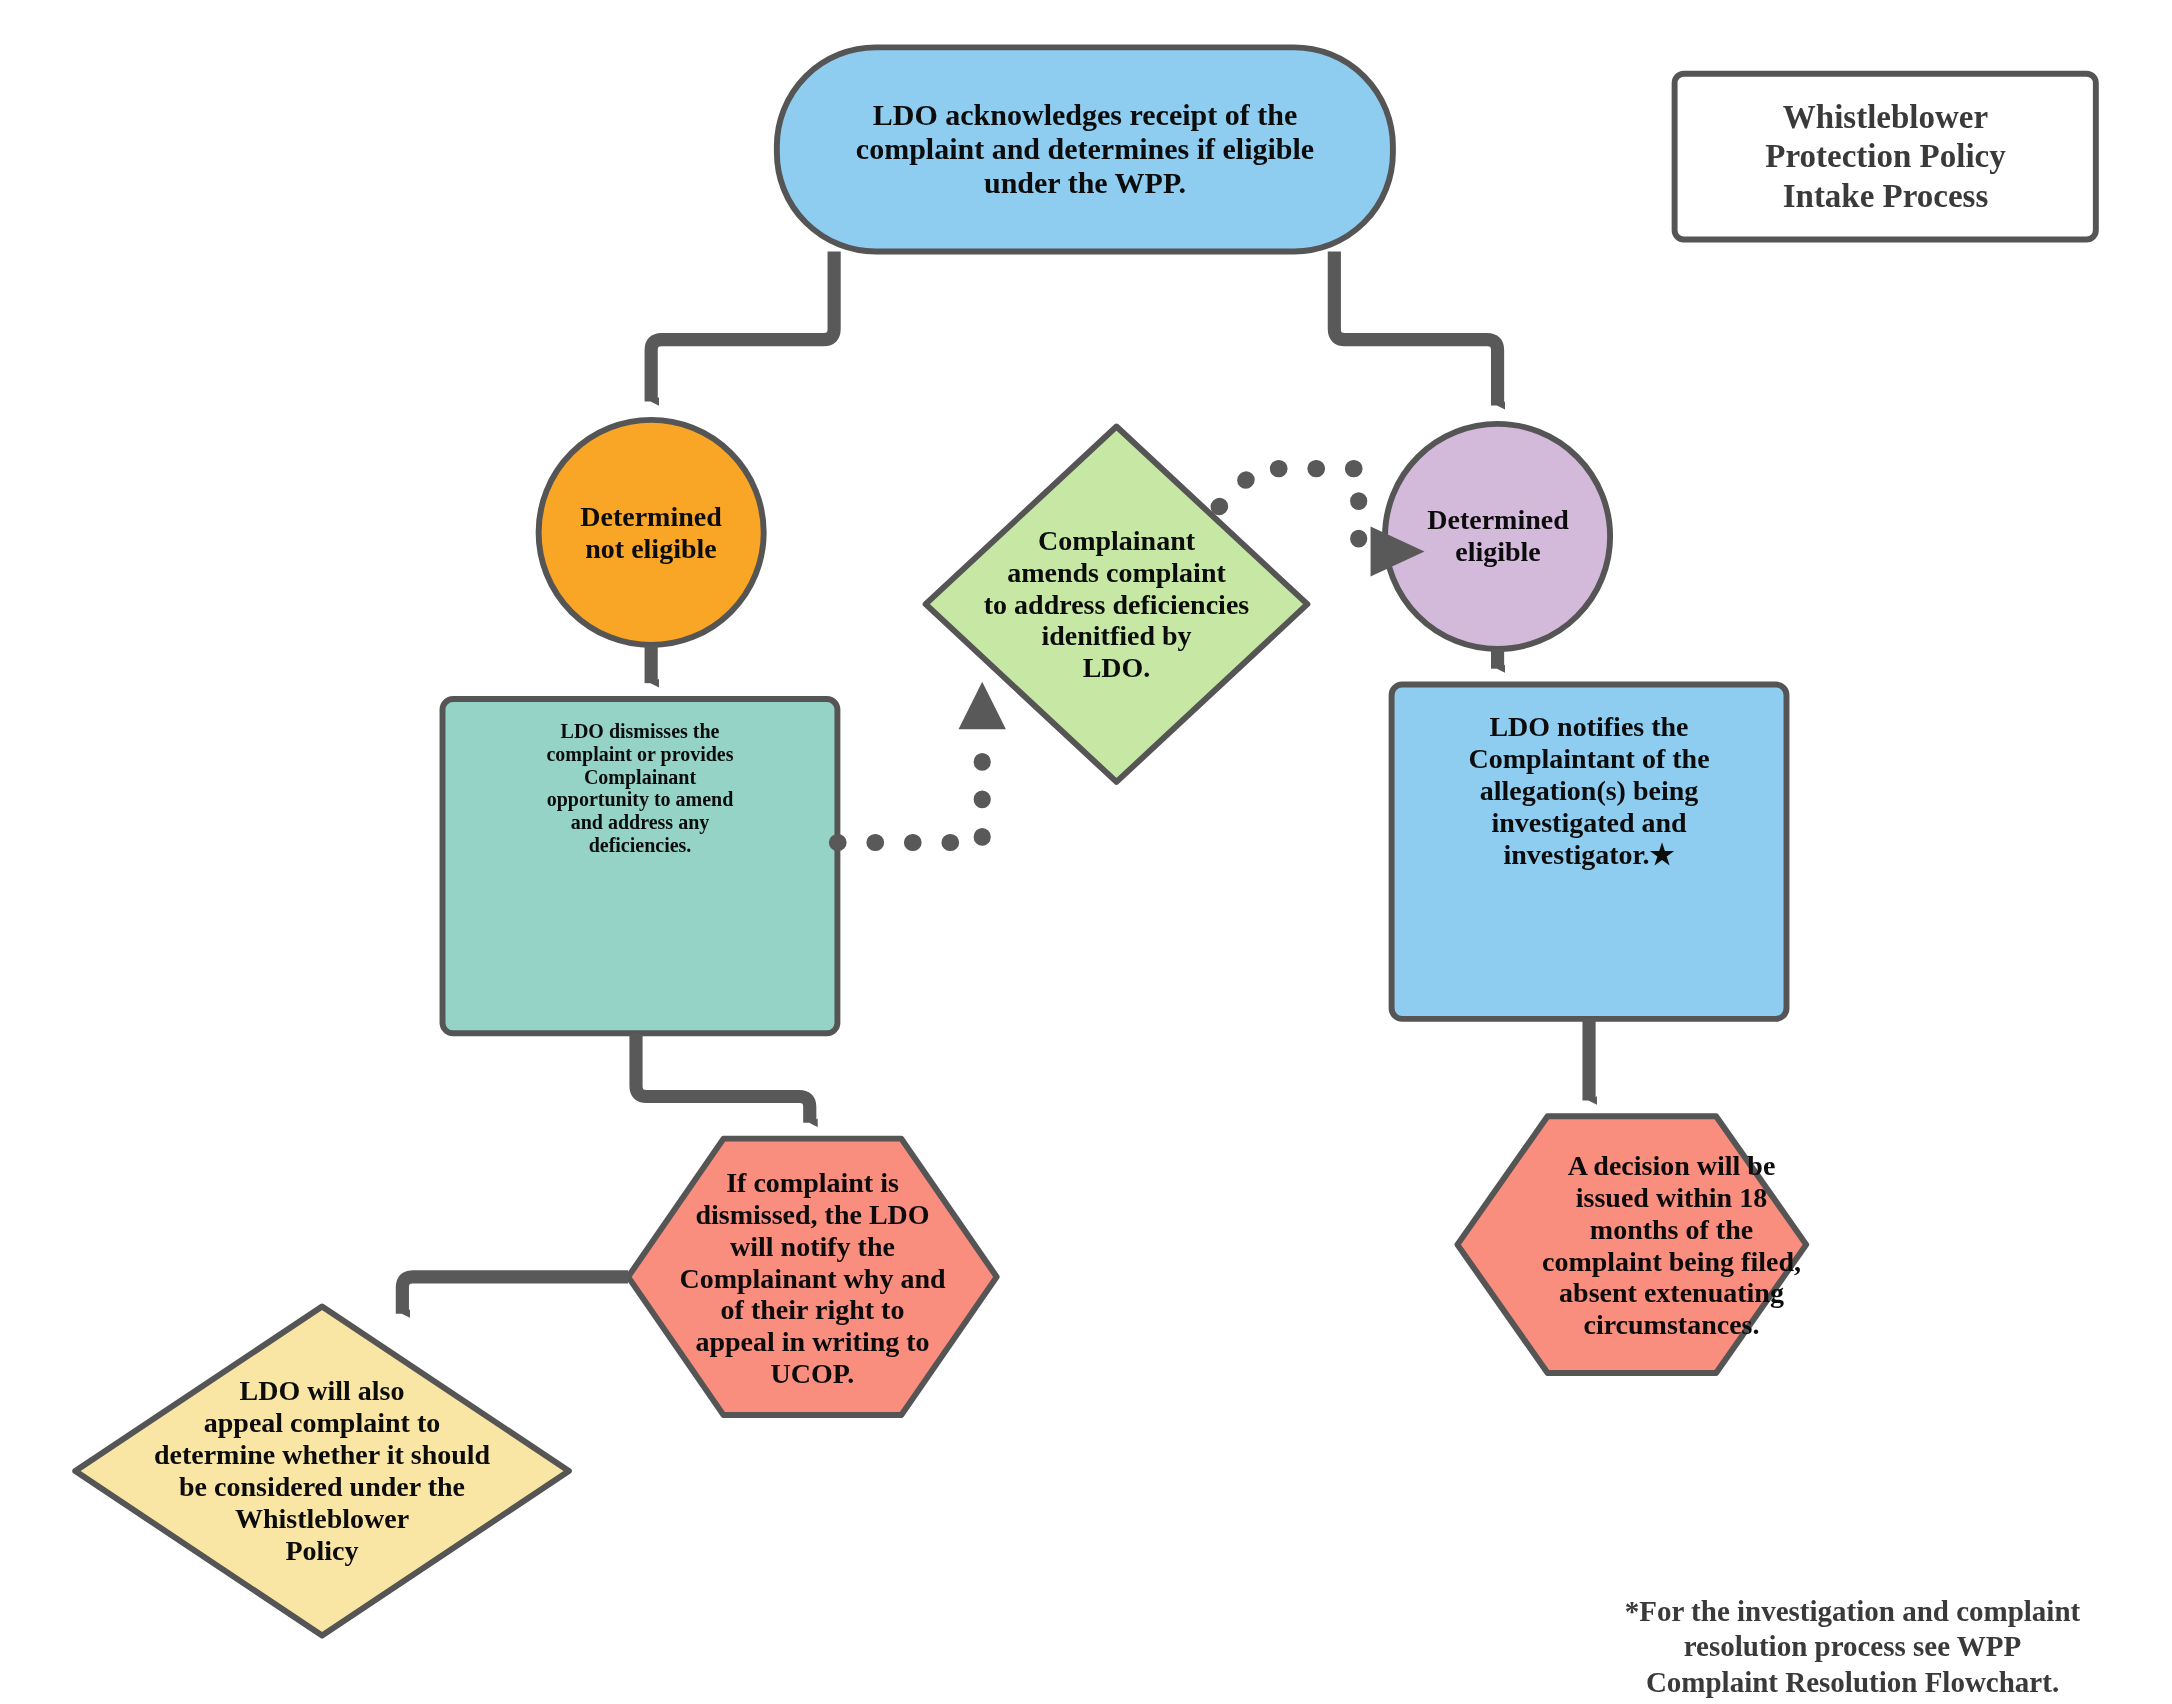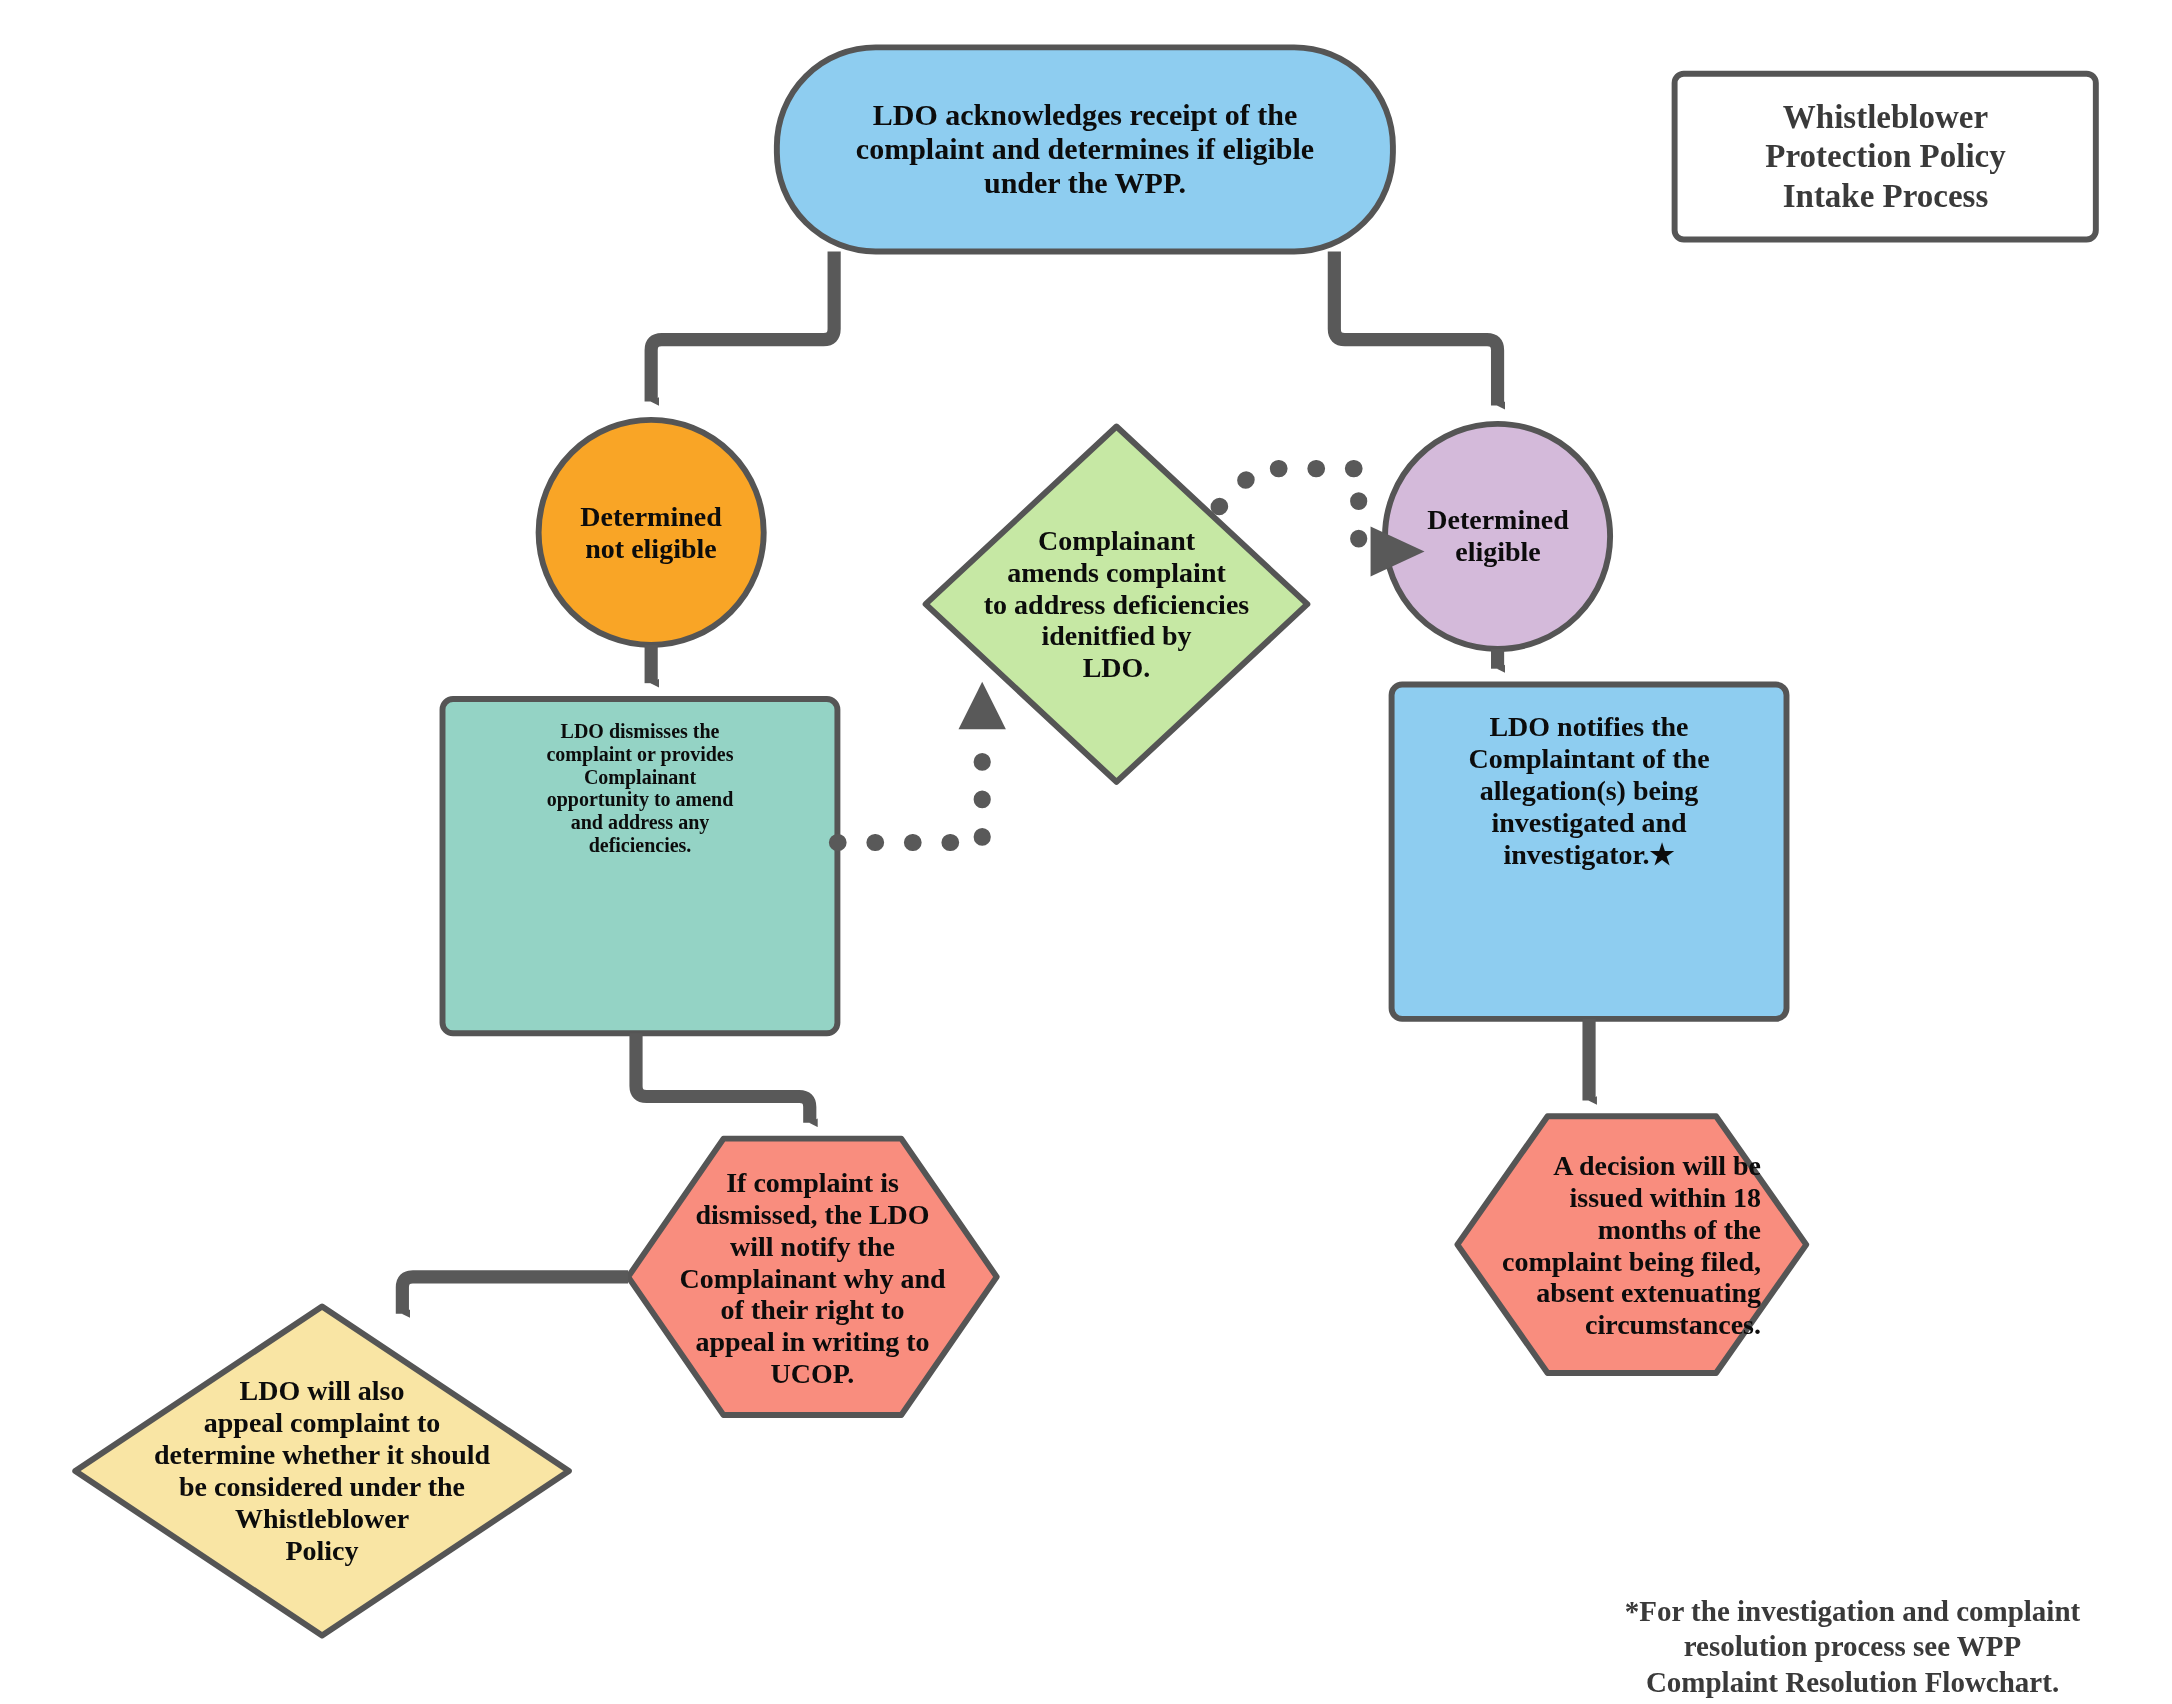--- a/index.html
+++ b/index.html
@@ -132,21 +132,21 @@
 investigator.★</div>
 
   <div class="nodeText" style="left:599px;top:1147px;width:395px;height:263px;font-size:28px;">If complaint is
 dismissed, the LDO
 will notify the
 Complainant why and
 of their right to
 appeal in writing to
 UCOP.</div>
 
-  <div class="nodeText" style="left:1428px;top:1123px;width:375px;height:245px;font-size:28px;text-align:right;">A decision will be
+  <div class="nodeText" style="left:1468px;top:1123px;width:375px;height:245px;font-size:28px;">A decision will be
 issued within 18
 months of the
 complaint being filed,
 absent extenuating
 circumstances.</div>
 
   <div class="nodeText" style="left:46px;top:1346px;width:520px;height:250px;font-size:28px;">LDO will also
 appeal complaint to
 determine whether it should
 be considered under the

